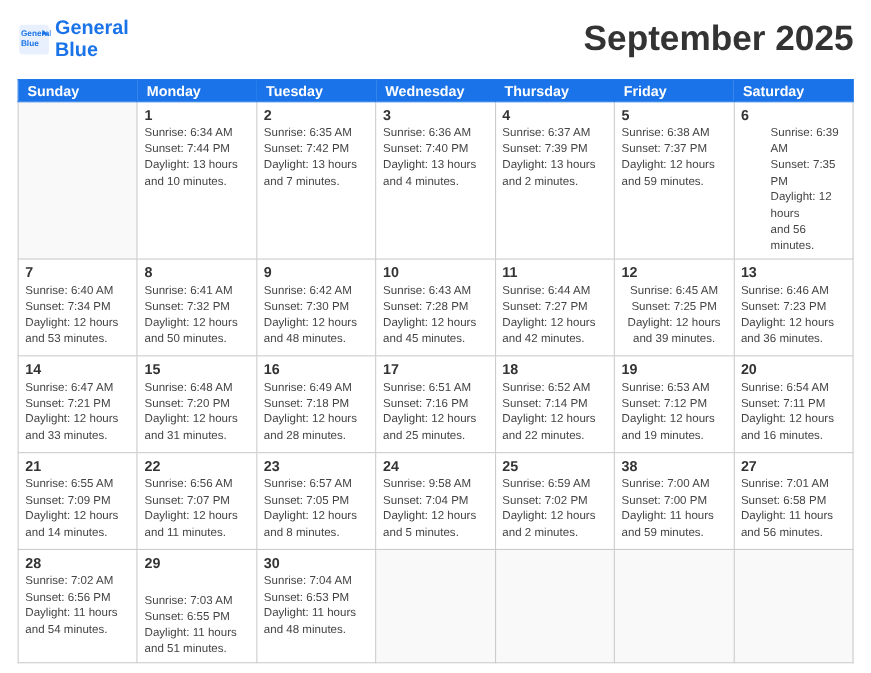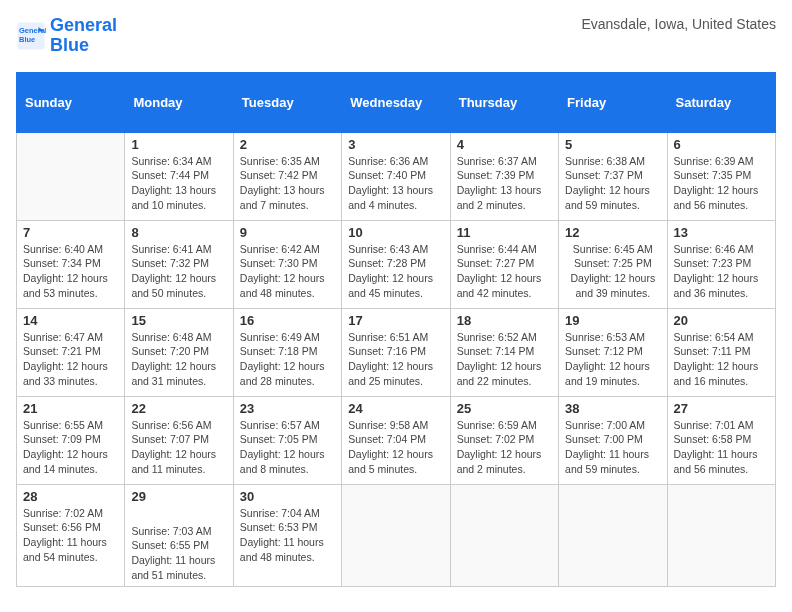--- a/index.html
+++ b/index.html
@@ -48,21 +48,21 @@
     }
     table {
       width: 100%;
       border-collapse: collapse;
       table-layout: fixed;
     }
     th {
       background-color: #1a73e8;
       color: #fff;
       text-align: left;
-      padding: 22px 8px;
+      padding: 2px 8px;
       font-size: 13px;
       font-weight: bold;
       border: 1px solid #1a73e8;
     }
     td {
       border: 1px solid #ccc;
       vertical-align: top;
       padding: 4px 6px;
       font-size: 11px;
       color: #333;
@@ -94,21 +94,21 @@
       <text x="4" y="28" font-size="10" font-weight="bold" fill="#1a73e8">Blue</text>
       <polygon points="30,8 38,14 30,14" fill="#1a73e8"></polygon>
     </svg>
     <div>
       <div class="logo-text">
         <span>General</span><br><span>Blue</span>
       </div>
     </div>
   </div>
   <div class="title-block">
-    <div class="location">Evansdale, Iowa, United States</div>
+    <div class="month-title">September 2025</div>
   </div>
 </div>
 
 <table>
   <thead>
     <tr>
     <th>Sunday</th>
         <th>Monday</th>
         <th>Tuesday</th>
         <th>Wednesday</th>
@@ -150,21 +150,21 @@
         </td>
         <td>
           <div class="day-number">5</div>
           <div class="day-info" style="white-space: pre-line;">Sunrise: 6:38 AM
 Sunset: 7:37 PM
 Daylight: 12 hours
 and 59 minutes.</div>
         </td>
         <td>
           <div class="day-number">6</div>
-          <div class="day-info" style="white-space: pre-line;">Sunrise: 6:39 AM
+          <div class="day-info" style="white-space: pre-line; margin-left: 27px;">Sunrise: 6:39 AM
 Sunset: 7:35 PM
 Daylight: 12 hours
 and 56 minutes.</div>
         </td>
       </tr>
       <tr>
         <td>
           <div class="day-number">7</div>
           <div class="day-info" style="white-space: pre-line;">Sunrise: 6:40 AM
 Sunset: 7:34 PM

